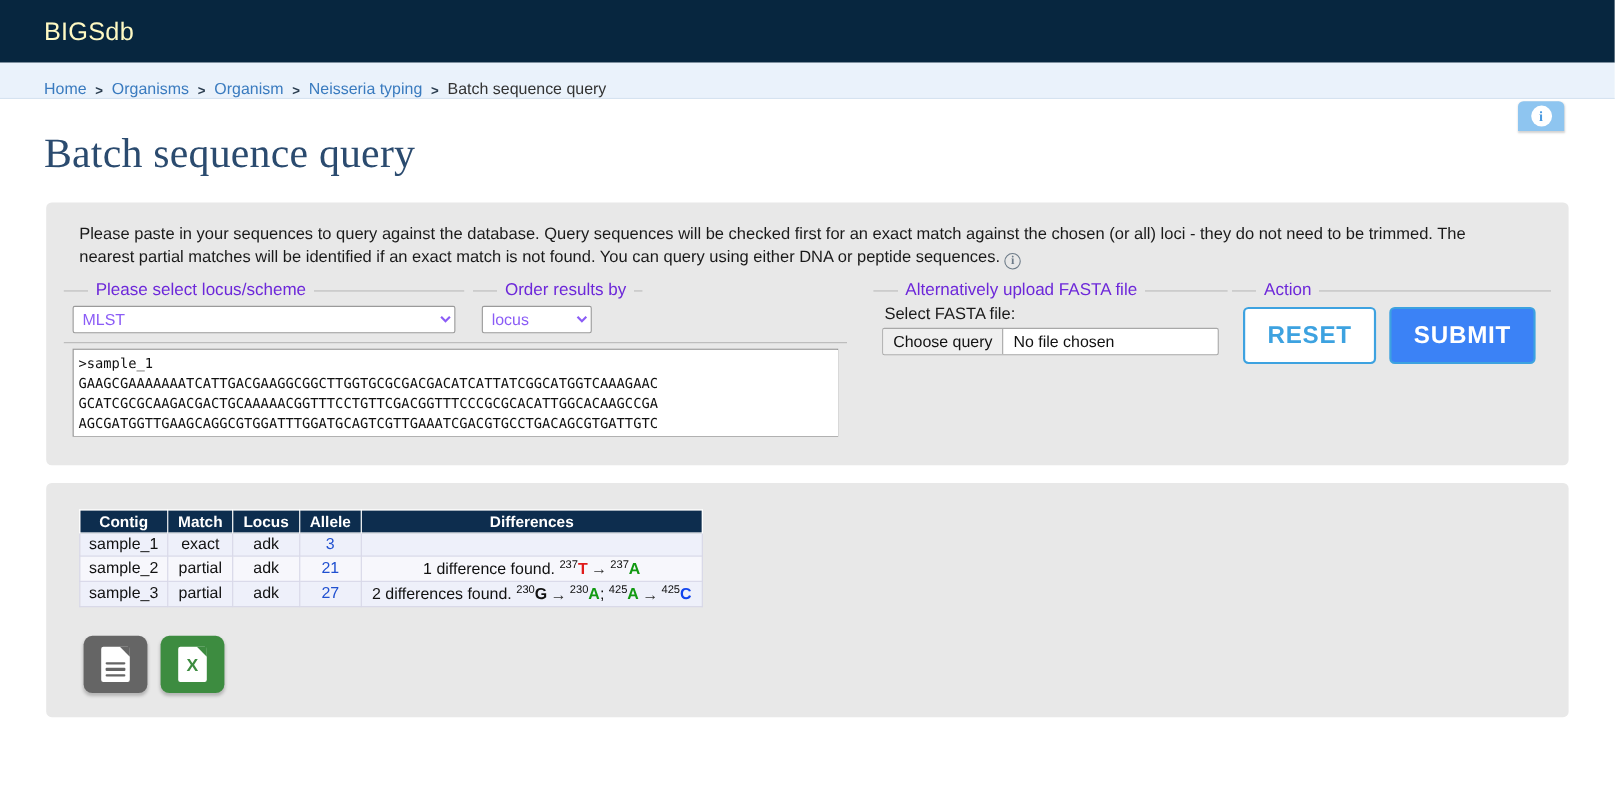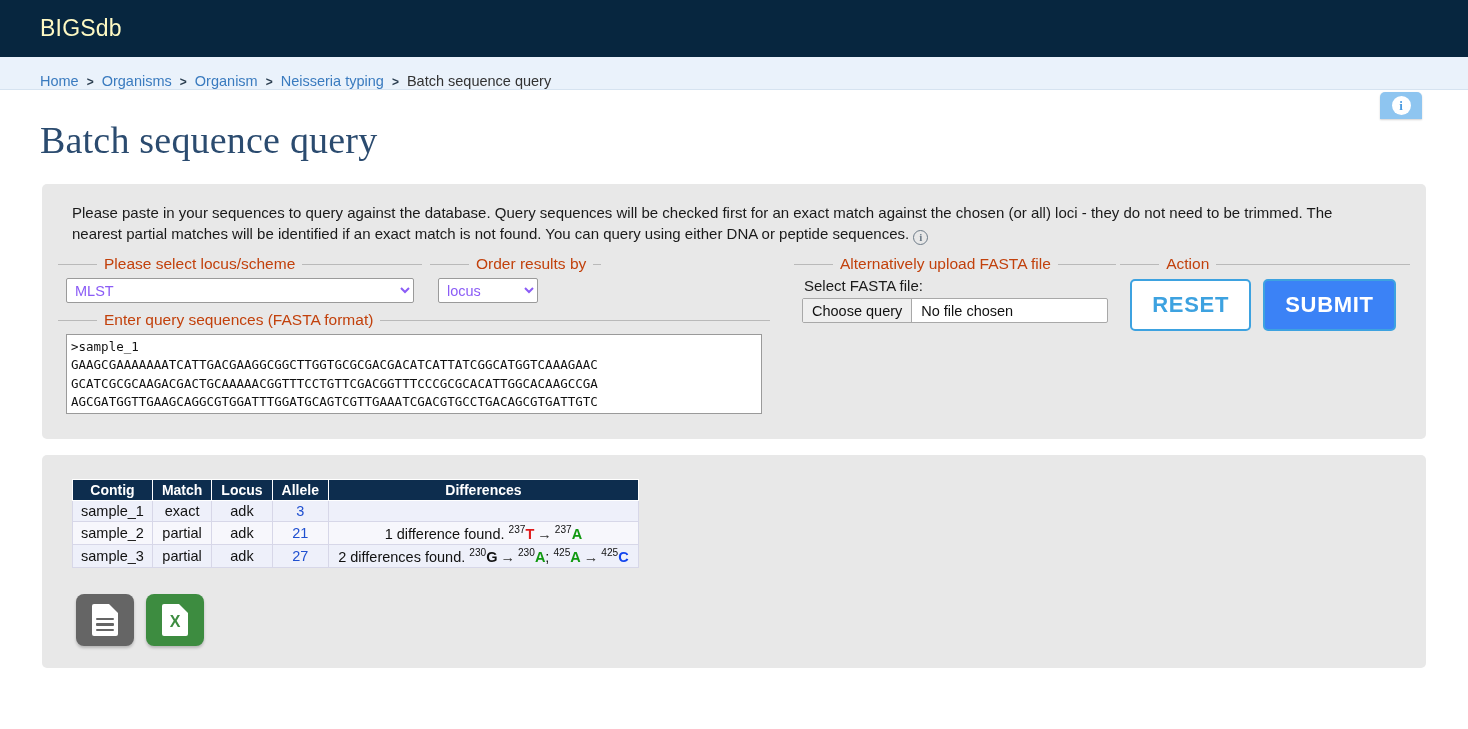--- a/index.html
+++ b/index.html
@@ -108,24 +108,24 @@
   
   fieldset.fs {
     border: none;
     border-top: 1px solid #b9b9b9;
     margin: 0;
     padding: 0 8px 4px 8px;
     display: inline-block;
     vertical-align: top;
   }
   fieldset.fs > legend {
-    color: #c2410c;
+    color: #6d28d9;
     font-size: 15.5px;
     padding: 0 7px;
-    margin-left: 31px;
+    margin-left: 14px;
   }
   .fs-row { display: flex; align-items: flex-start; gap: 8px; }
 
   select.styled {
     font-family: "Liberation Sans", sans-serif;
     font-size: 14.5px;
     padding: 3px 4px;
     border: 1px solid #9a9a9a;
     background: #ffffff;
     color: #8b5cf6;
@@ -317,21 +317,20 @@
 
         <fieldset class="fs">
           <legend>Order results by</legend>
           <select id="order-select" class="styled">
             <option>locus</option>
           </select>
         </fieldset>
       </div>
 
       <fieldset class="fs">
-        <legend>Enter query sequences (FASTA format)</legend>
         <textarea class="seq" spellcheck="false" style="">&gt;sample_1
 GAAGCGAAAAAAATCATTGACGAAGGCGGCTTGGTGCGCGACGACATCATTATCGGCATGGTCAAAGAAC
 GCATCGCGCAAGACGACTGCAAAAACGGTTTCCTGTTCGACGGTTTCCCGCGCACATTGGCACAAGCCGA
 AGCGATGGTTGAAGCAGGCGTGGATTTGGATGCAGTCGTTGAAATCGACGTGCCTGACAGCGTGATTGTC
 GACCGTATGAGCGGCCGCCGCGTGCATTTGGCTTCCGGCCGTACTTACCACGTTACCTACAACCCGCCCA
 AAGTTGAAGGCAAAGACGACGTAACCGGCGAAGATTTGATTCAGCGCGACGACGACAAAGAAGAAACCGT</textarea>
       </fieldset>
 
     </div>
 

